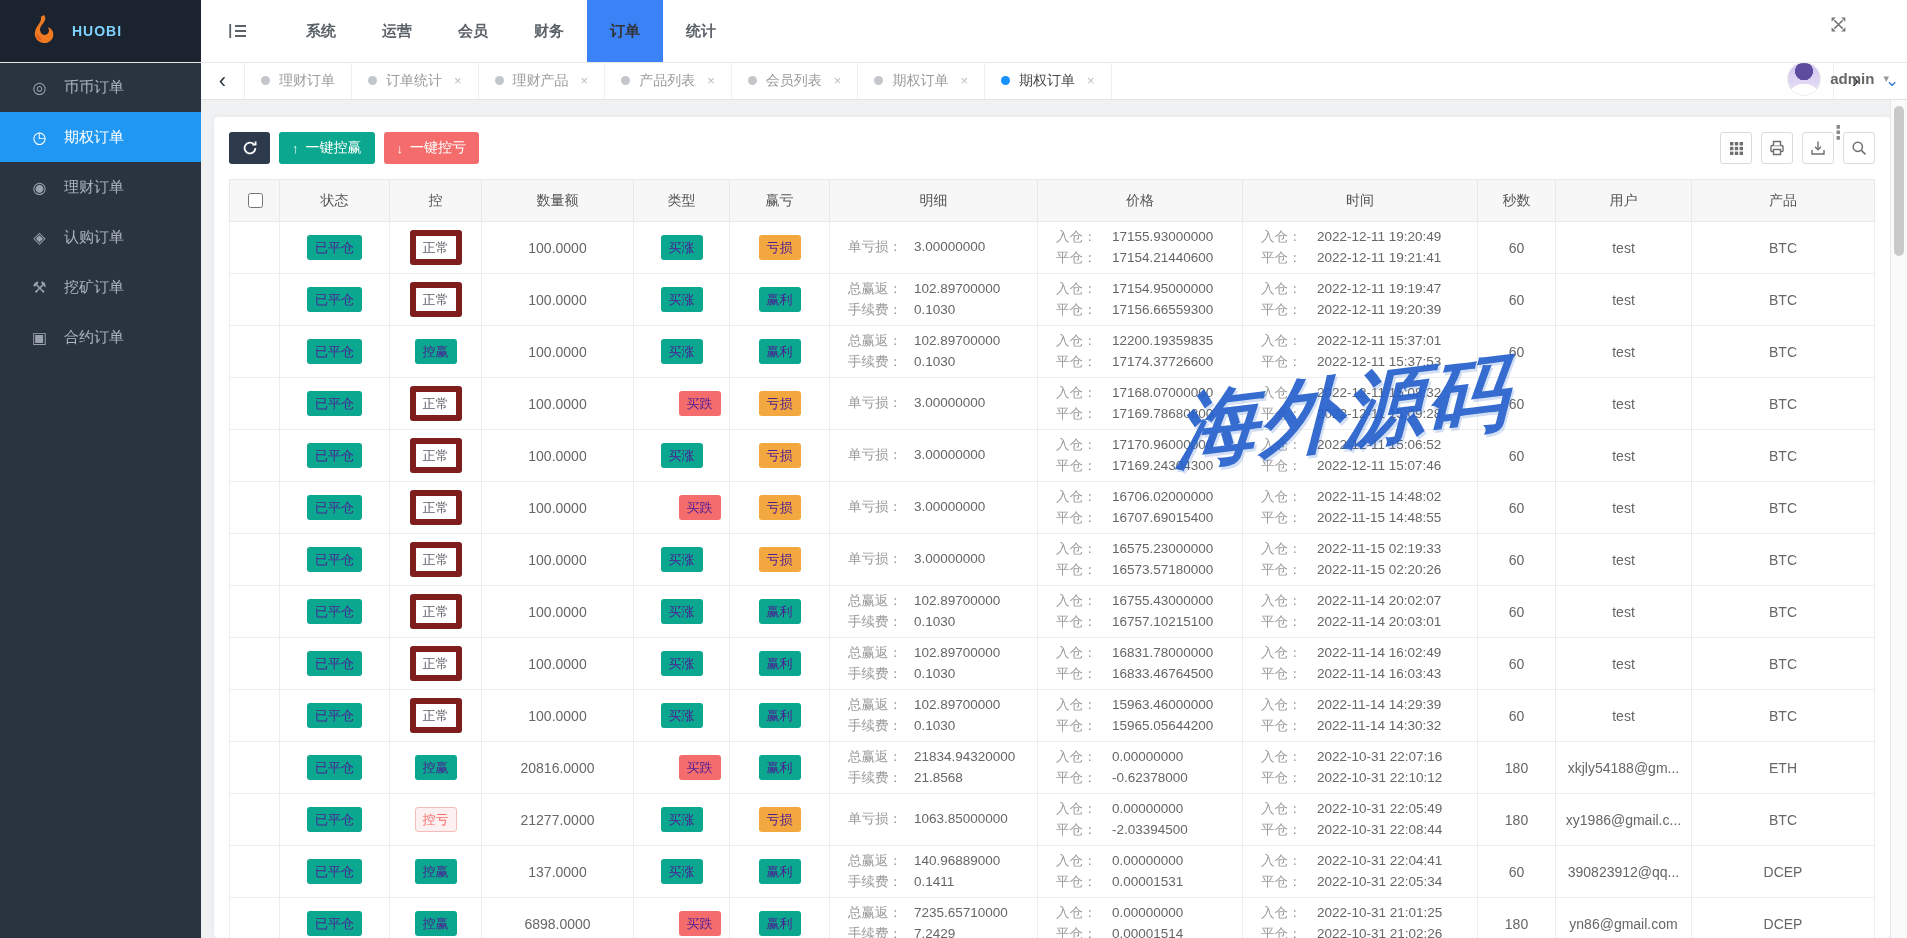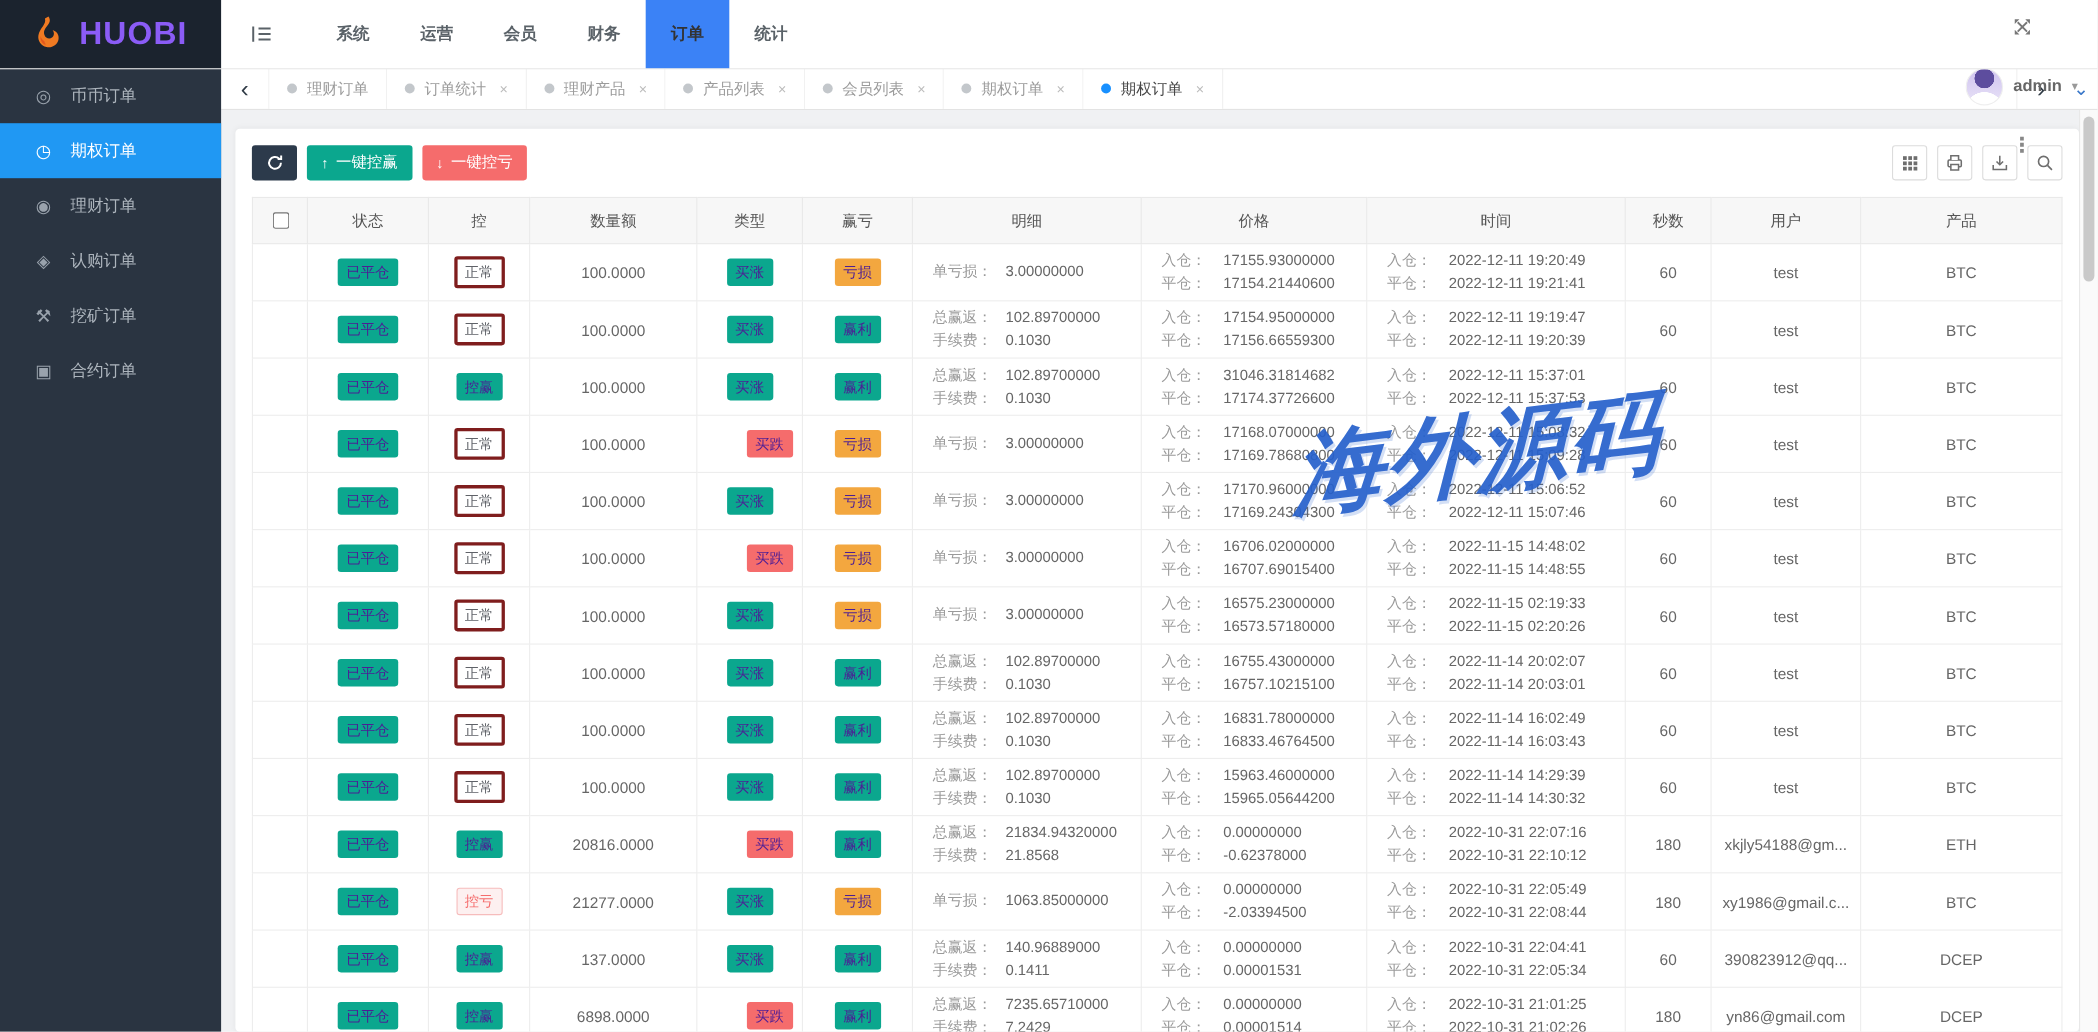--- a/index.html
+++ b/index.html
@@ -7,21 +7,21 @@
   body {
     width:1907px; height:938px; overflow:hidden; position:relative;
     background:#f0f1f3;
     font-family:"Liberation Sans","DejaVu Sans",sans-serif;
     -webkit-font-smoothing:antialiased;
   }
 
   
   .topbar { position:absolute; top:0; left:0; right:0; height:62px; background:#fff; z-index:40; display:flex; box-shadow:0 1px 0 #e8e8e8; }
   .logo { width:201px; height:62px; background:#1b232e; display:flex; align-items:center; gap:12px; padding-left:26px; flex:none; }
-  .brand-text { color:#8b5cf6; font-size:29px; font-weight:bold; letter-spacing:1px; }
+  .brand-text { color:#7dd3fc; font-size:14px; font-weight:bold; letter-spacing:1px; }
   .topnav { flex:1; display:flex; align-items:center; padding-left:14px;font-weight:bold; }
   .collapse-btn { width:46px; height:62px; display:flex; align-items:center; justify-content:center; cursor:pointer; }
   .nav-items { display:flex; height:62px; margin-left:22px; }
   .nav-item { height:62px; line-height:62px; padding:0 23px; font-size:15px; color:#5a6268; cursor:pointer; }
   .nav-item.active { background:#3b82f6; color:#333; }
   .top-actions { margin-left:auto; display:flex; align-items:center; gap:27px; padding-right:18px;flex-direction:column; }
   .top-icon { width:20px; height:20px; display:flex; align-items:center; justify-content:center; cursor:pointer; }
   .user-chip { display:flex; align-items:center; gap:9px; cursor:pointer; }
   .avatar { width:34px; height:34px; border-radius:50%;
     background:
@@ -68,21 +68,21 @@
   
   table { width:100%; border-collapse:collapse; table-layout:fixed; }
   th { background:#f7f7f7; border:1px solid #e9e9e9; height:42px; font-size:14px; color:#555; font-weight:500; text-align:center; }
   td { border:1px solid #ededed; height:52px; text-align:center; font-size:14px; color:#666; padding:4px 6px; overflow:hidden; }
   .chk { width:15px; height:15px; accent-color:#2098f3; }
 
   .badge { display:inline-block; padding:6px 8px; border-radius:3px; font-size:13px; color:#4c1d95; line-height:1; white-space:nowrap; }
   .bg-teal   { background:#0ba78e; }
   .bg-red    { background:#f56c6c;margin-left:36px; }
   .bg-orange { background:#f3a73f; }
-  .bd-normal { background:#fff; border:3px solid #7f1d1d; color:#5f6268; padding:5px 7px; }
+  .bd-normal { background:#fff; border:6px solid #7f1d1d; color:#5f6268; padding:5px 7px; }
   .bd-loss   { background:#fdf0f0; border:1px solid #f6bcbc; color:#f56c6c; padding:5px 7px; }
 
   .kv-wrap { display:flex; flex-direction:column; justify-content:center; align-items:flex-start; padding-left:12px; height:100%; }
   .kv { display:flex; gap:10px; line-height:1.55; font-size:13.5px; white-space:nowrap; }
   .kv .k { color:#9a9a9a; min-width:46px; text-align:left; }
   .kv .k.wide { min-width:56px; }
   .kv .v { color:#666; }
 
   
   .watermark { position:absolute; left:1175px; top:358px; z-index:60; pointer-events:none;
@@ -417,21 +417,21 @@
                 <div class="kv">
                   <span class="k wide">手续费：</span>
                   <span class="v">0.1030</span>
                 </div>
               </div>
             </td>
             <td>
               <div class="kv-wrap">
                 <div class="kv">
                   <span class="k">入仓：</span>
-                  <span class="v">31046.31814682</span>
+                  <span class="v">12200.19359835</span>
                 </div>
                 <div class="kv">
                   <span class="k">平仓：</span>
                   <span class="v">17174.37726600</span>
                 </div>
               </div>
             </td>
             <td>
               <div class="kv-wrap">
                 <div class="kv">

